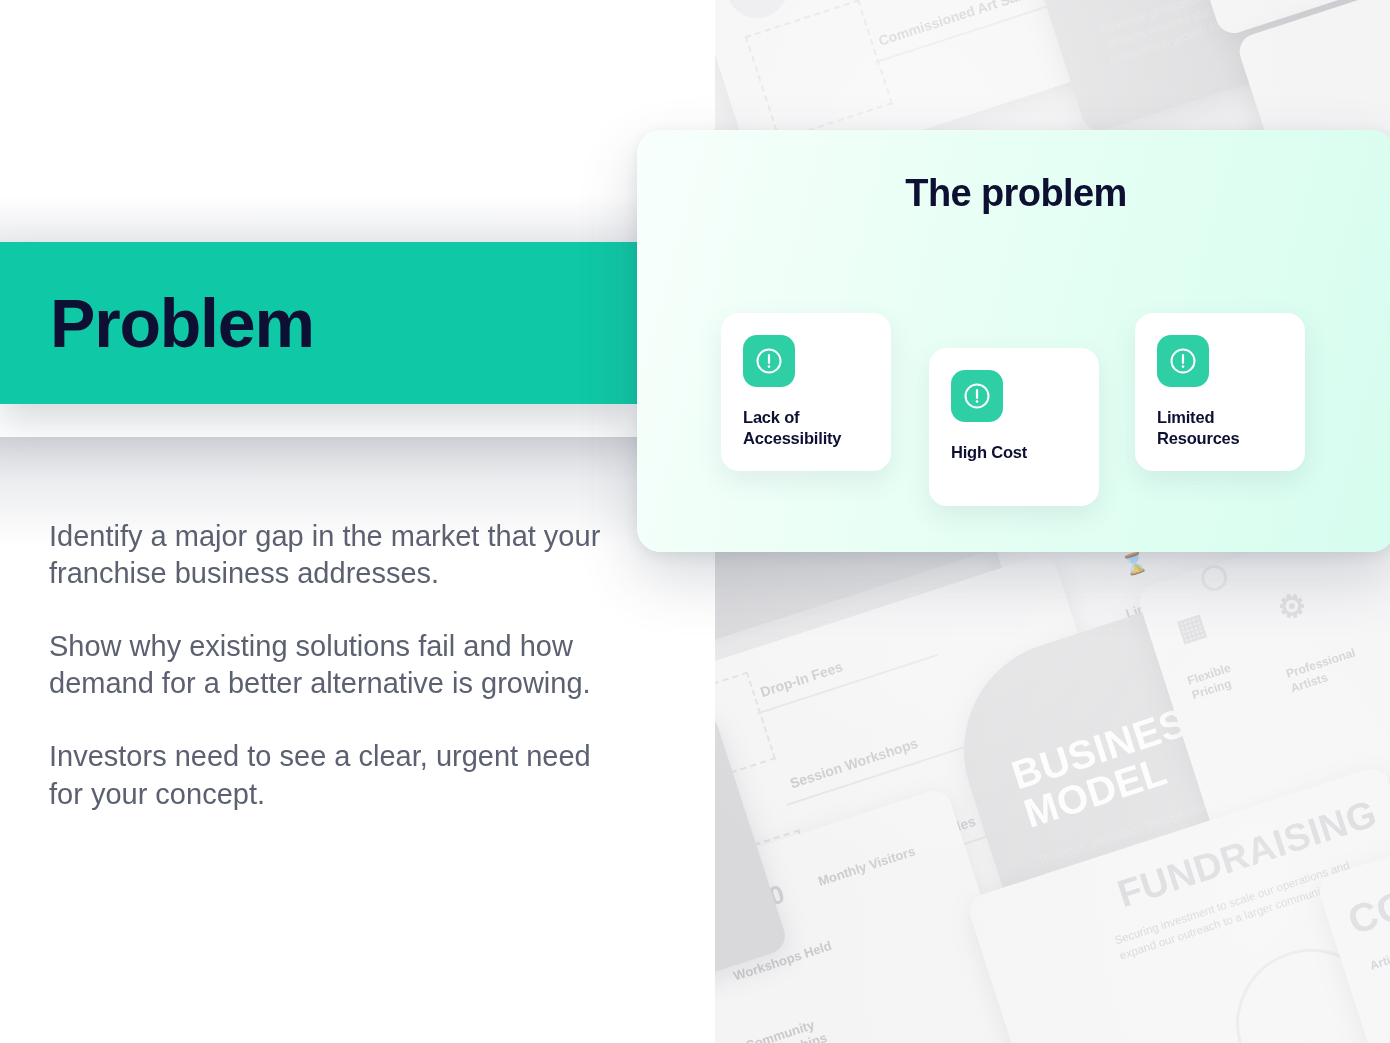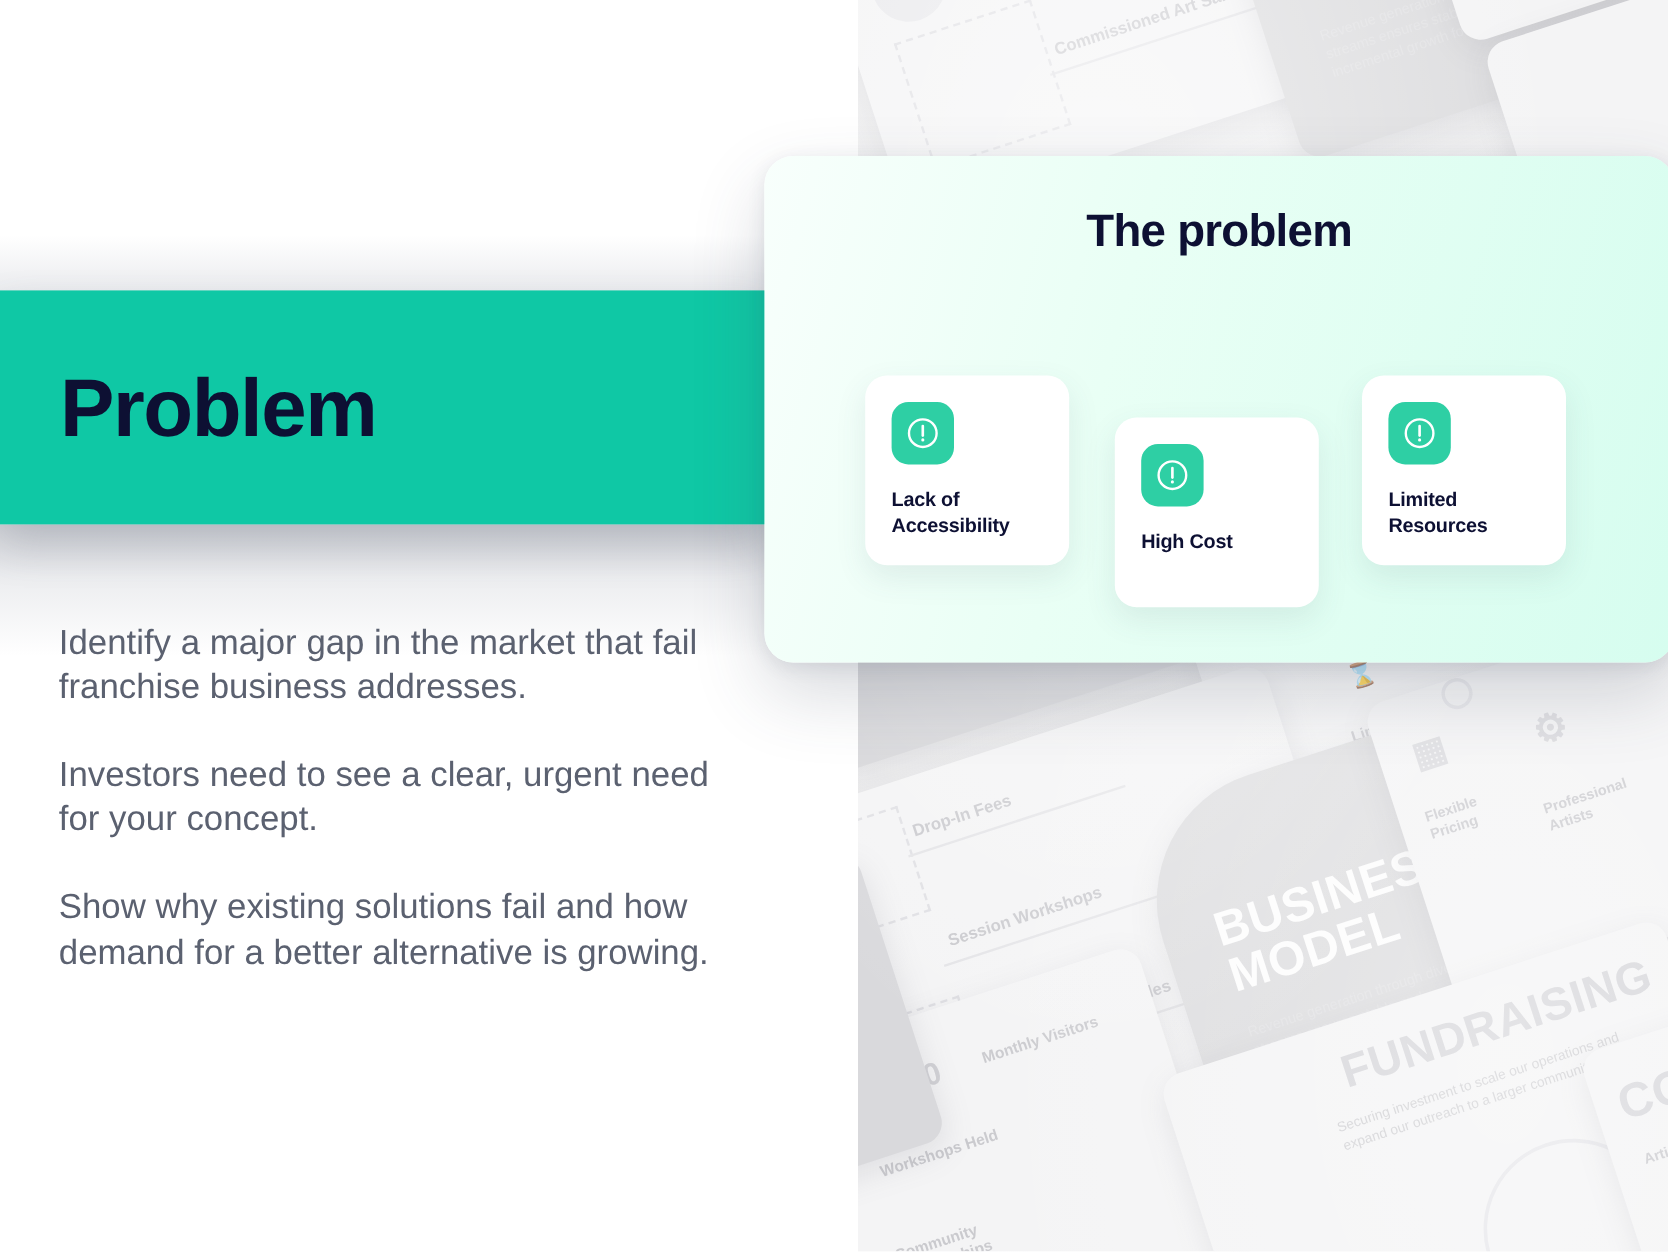--- a/index.html
+++ b/index.html
@@ -89,21 +89,21 @@
     white-space: nowrap;
     line-height:1;
   }
   .brand-text .b1 { font-weight: 800; color:#111214; }
   .brand-text .dot { font-weight: 800; color:#1ec7a8; }
   .brand-text .b2 { font-weight: 300; color:#1c1c1e; }
 
   .banner {
     position:absolute;
     left:0; top:242px;
-    width:638px; height:195px;
+    width:638px; height:162px;
     background:#0fc8a5;
     display:flex; align-items:center;
     box-shadow: 0 18px 34px rgba(80,90,110,.22);
     z-index:3;
     text-align:center;
   }
   .banner h1 {
     margin-left:50px;
     font-size:68px;
     font-weight:800;
@@ -326,23 +326,23 @@
     <span class="brand-text"><span class="b1">FRANCHISE</span><span class="dot">.</span><span class="b2">PROFILES</span></span>
   </div>
 
   <div class="banner-shadow-top"></div>
   <div class="banner">
     <h1>Problem</h1>
   </div>
   <div class="banner-shadow"></div>
 
   <div class="body-copy">
-    <p>Identify a major gap in the market that fail franchise business addresses.</p>
+    <p>Identify a major gap in the market that your franchise business addresses.</p>
+    <p>Show why existing solutions fail and how demand for a better alternative is growing.</p>
     <p>Investors need to see a clear, urgent need for your concept.</p>
-    <p>Show why existing solutions fail and how demand for a better alternative is growing.</p>
   </div>
 
   <div class="slide-card">
     <div class="slide-head">
       <h2>The problem</h2>
     </div>
 
     <div class="cards">
 
       <div class="pcard pcard-1">

